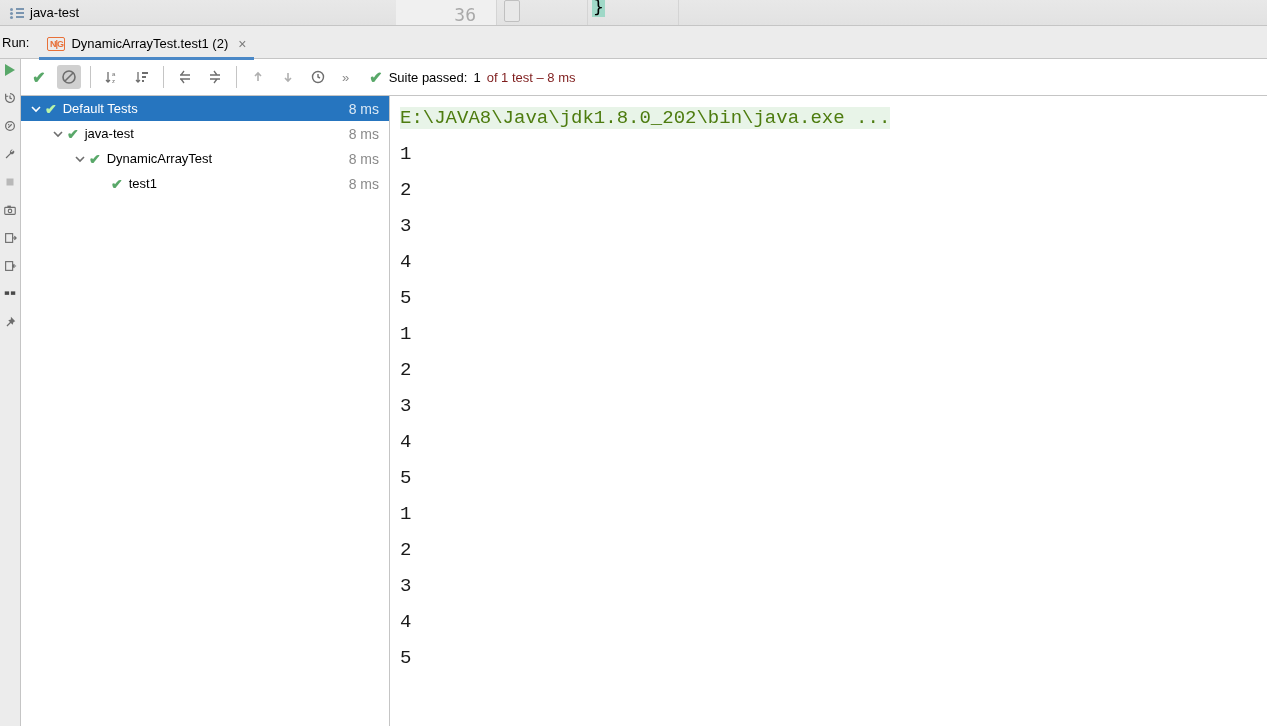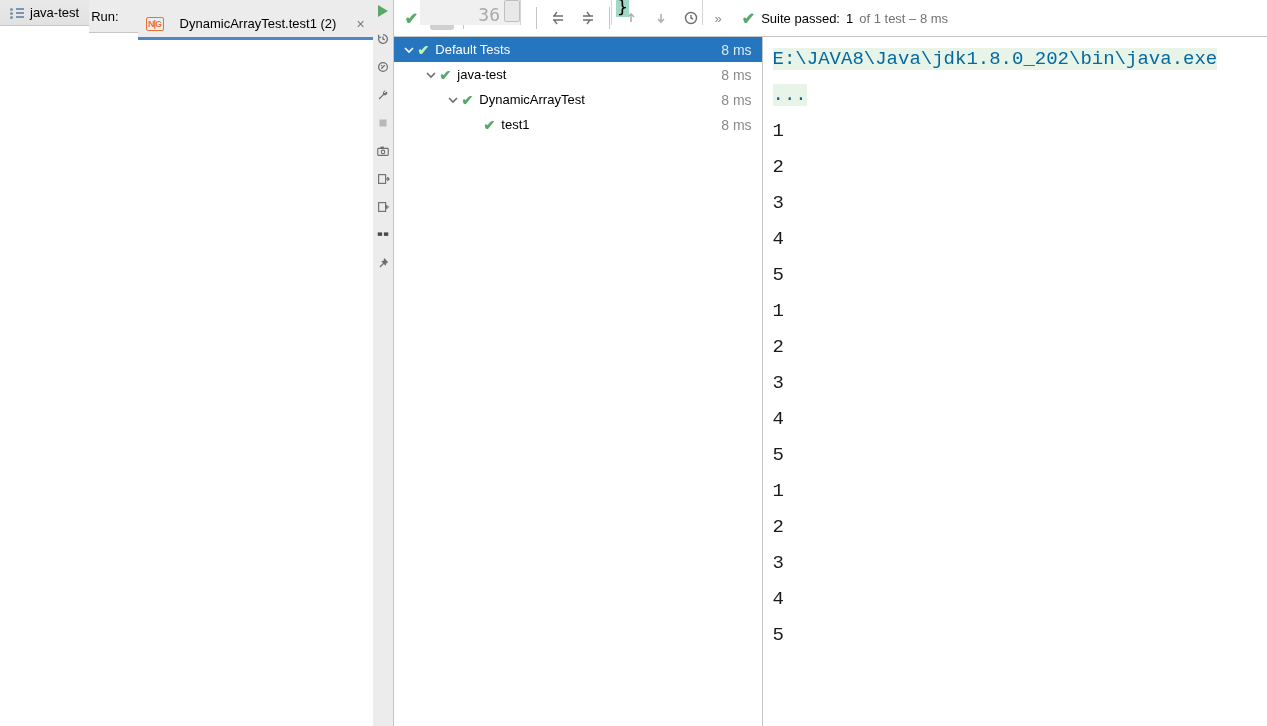--- a/index.html
+++ b/index.html
@@ -1,59 +1,59 @@
 <!DOCTYPE html>
 <html><head>
 <meta charset="utf-8">
 <style>
 html,body{margin:0;padding:0;font-family:"Segoe UI",Arial,sans-serif;font-size:13px;color:#000;background:#fff;height:100%;overflow:hidden}
-.root{display:flex;height:726px;width:1267px;position:relative}
+.root{display:flex;flex-direction:column;height:726px;width:1267px;position:relative}
 .top-strip{height:25px;background:linear-gradient(#e8e8e8,#e2e2e2);border-bottom:1px solid #c5c5c5;display:flex;align-items:center;position:relative}
 .top-tab{display:flex;align-items:center;gap:6px;padding:0 10px;height:100%}
 .list-ic{width:14px;height:12px;display:inline-block;position:relative}
 .list-ic:before{content:"";position:absolute;left:0;top:1px;width:3px;height:3px;border-radius:50%;background:#7a95b0;box-shadow:0 4px 0 #7a95b0,0 8px 0 #7a95b0}
 .list-ic:after{content:"";position:absolute;left:6px;top:1px;width:8px;height:2px;background:#7a95b0;box-shadow:0 4px 0 #7a95b0,0 8px 0 #7a95b0}
-.ed-area{position:absolute;left:420px;top:0;height:25px;display:flex;align-items:center}
+.ed-area{position:absolute;left:396px;top:0;height:25px;display:flex;align-items:center}
 .gutter-n{width:80px;background:#f0f0f0;color:#a9a9a9;font-family:Consolas,monospace;font-size:18px;text-align:right;padding-right:20px;height:100%;line-height:30px;border-right:1px solid #d4d4d4}
 .code-cell{width:90px;height:100%;border-right:1px solid #d4d4d4}
 .code-cell2{width:90px;height:100%;border-right:1px solid #d4d4d4;position:relative}
 .bracket{position:absolute;left:4px;top:-4px;font-family:Consolas,monospace;font-size:18px;color:#000;background:#9fd8c7;padding:0 1px}
 .marker{position:absolute;left:504px;top:0;width:14px;height:20px;background:#e8e8e8;border:1px solid #c0c0c0;border-radius:2px}
 .run-bar{height:32px;background:#ececec;border-bottom:1px solid #c5c5c5;display:flex;align-items:center;padding-left:2px;position:relative}
-.run-lbl{color:#000;margin-right:19px}
-.run-tab{display:flex;align-items:center;gap:16px;height:26px;padding:0 8px;background:#ececec;border-bottom:3px solid #4a88c7;position:relative;top:9px}
+.run-lbl{color:#000;margin-right:10px}
+.run-tab{display:flex;align-items:center;gap:6px;height:26px;padding:0 8px;background:#ececec;border-bottom:3px solid #4a88c7;position:relative;top:3px}
 .ng-ic{width:16px;height:12px;display:flex;align-items:center;justify-content:center;font-size:9px;font-weight:bold;color:#e87038;border:1px solid #e87038;border-radius:2px;letter-spacing:-1px}
 .close-x{color:#7a7a7a;font-size:14px;margin-left:4px;cursor:pointer}
 .body-row{flex:1;display:flex;min-height:0}
 .side-col{width:20px;background:#ececec;border-right:1px solid #c5c5c5;display:flex;flex-direction:column;align-items:center;padding-top:4px;gap:14px}
 .side-ic{width:14px;height:14px;color:#6e6e6e;display:flex;align-items:center;justify-content:center;font-size:12px}
 .play-ic{width:0;height:0;border-left:10px solid #59a869;border-top:6px solid transparent;border-bottom:6px solid transparent}
 .main-col{flex:1;display:flex;flex-direction:column;min-width:0}
 .tool-row{height:36px;border-bottom:1px solid #c5c5c5;display:flex;align-items:center;padding:0 6px;gap:6px;background:#fff}
 .tbtn{width:24px;height:24px;display:flex;align-items:center;justify-content:center;border-radius:3px;cursor:pointer;color:#6e6e6e}
 .tbtn.on{background:#d0d0d0}
 .sep{width:1px;height:22px;background:#c5c5c5;margin:0 3px}
 .chk{color:#59a869;font-size:16px;font-weight:bold}
 .stat-txt{margin-left:8px;display:flex;align-items:center;gap:6px}
 .st1{color:#000}
-.st2{color:#737373}
+.st2{color:#7f1d1d}
 .more{color:#8a8a8a;margin:0 6px;font-size:13px}
 .content-row{flex:1;display:flex;min-height:0}
 .tree-pane{width:368px;border-right:1px solid #c5c5c5;background:#fff;overflow:auto}
 .tree-row{height:25px;display:flex;align-items:center;padding-right:10px;cursor:pointer}
 .tree-row.sel{background:#2675bf;color:#fff}
 .tree-row .tm{margin-left:auto;font-size:14px;color:#8a8a8a}
 .tree-row.sel .tm{color:#dbe9f5}
 .tw{width:18px;display:flex;justify-content:center;color:#6e6e6e}
 .tree-row.sel .tw{color:#fff}
 .tw svg{width:10px;height:10px}
 .ok{color:#59a869;font-size:14px;font-weight:bold;margin-right:6px}
 .tree-row.sel .ok{color:#baf5a8}
 .console-pane{flex:1;font-family:Consolas,"Courier New",monospace;font-size:19px;line-height:36px;padding:4px 10px;overflow:auto;color:#1a1a1a}
-.cmd{background:#e8f4e8;color:#0369a1;display:inline}
+.cmd{background:#e8f4e8;color:#4d7c0f;display:inline}
 svg{display:block}
 </style>
 </head>
 <body>
 
 <div class="root">
 
   <div class="top-strip">
     <div class="top-tab">
       <span class="list-ic"></span>

